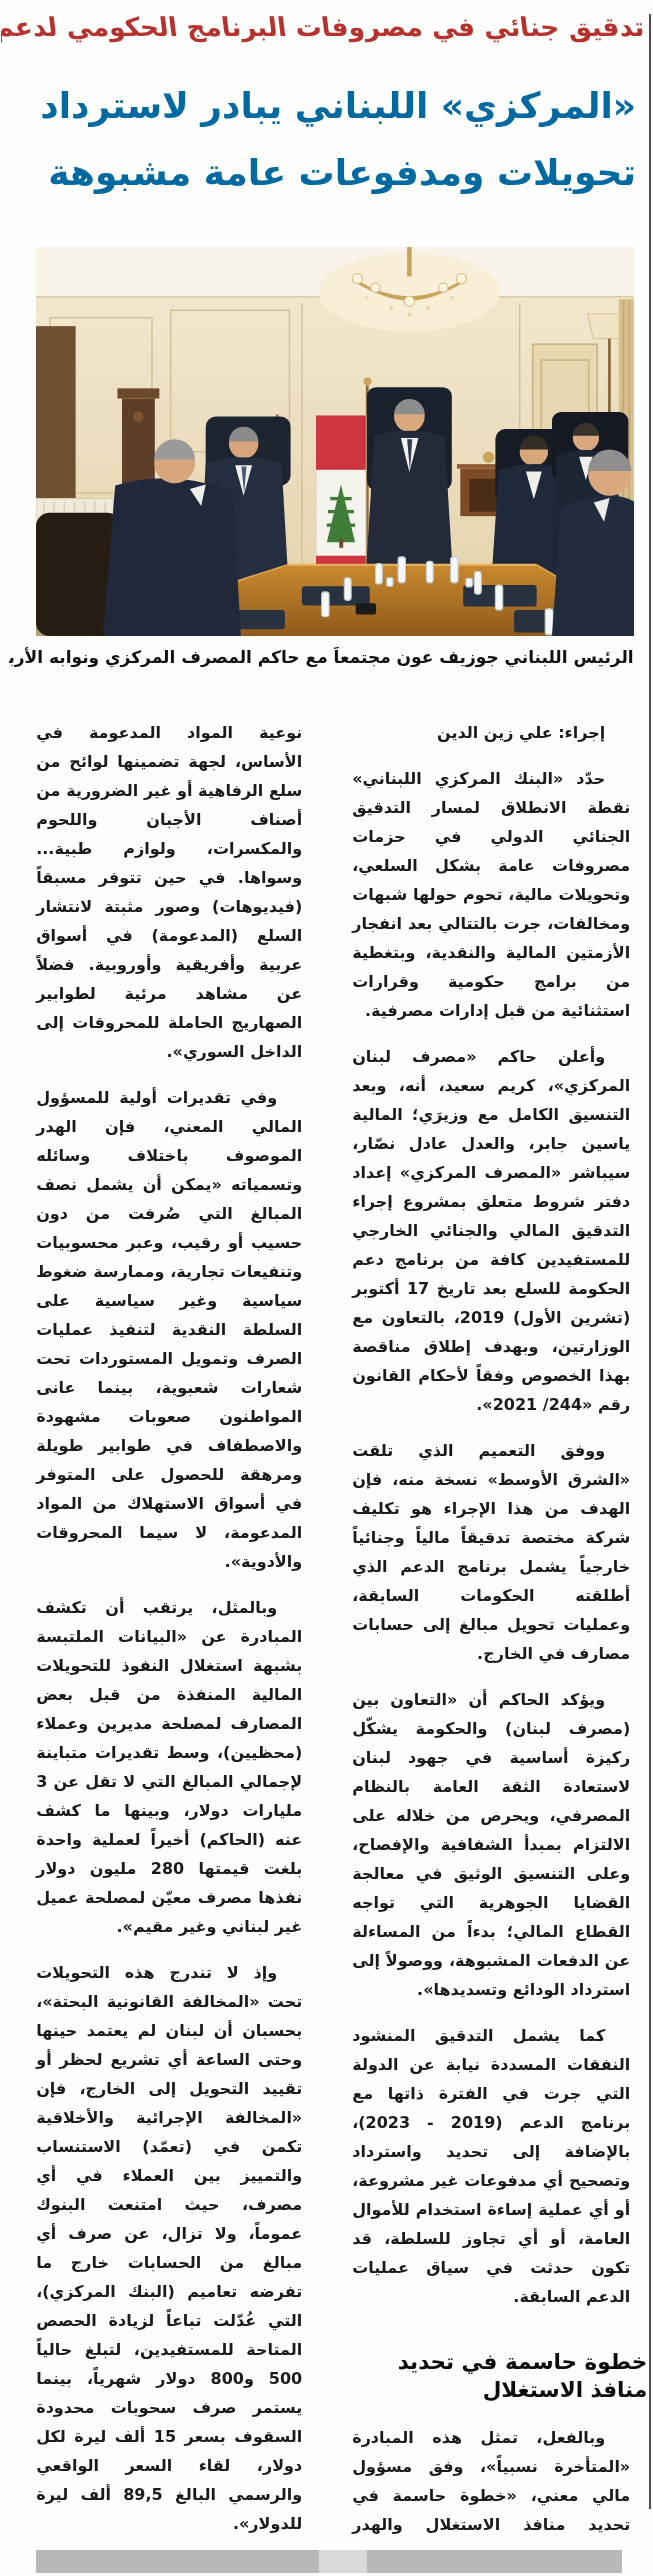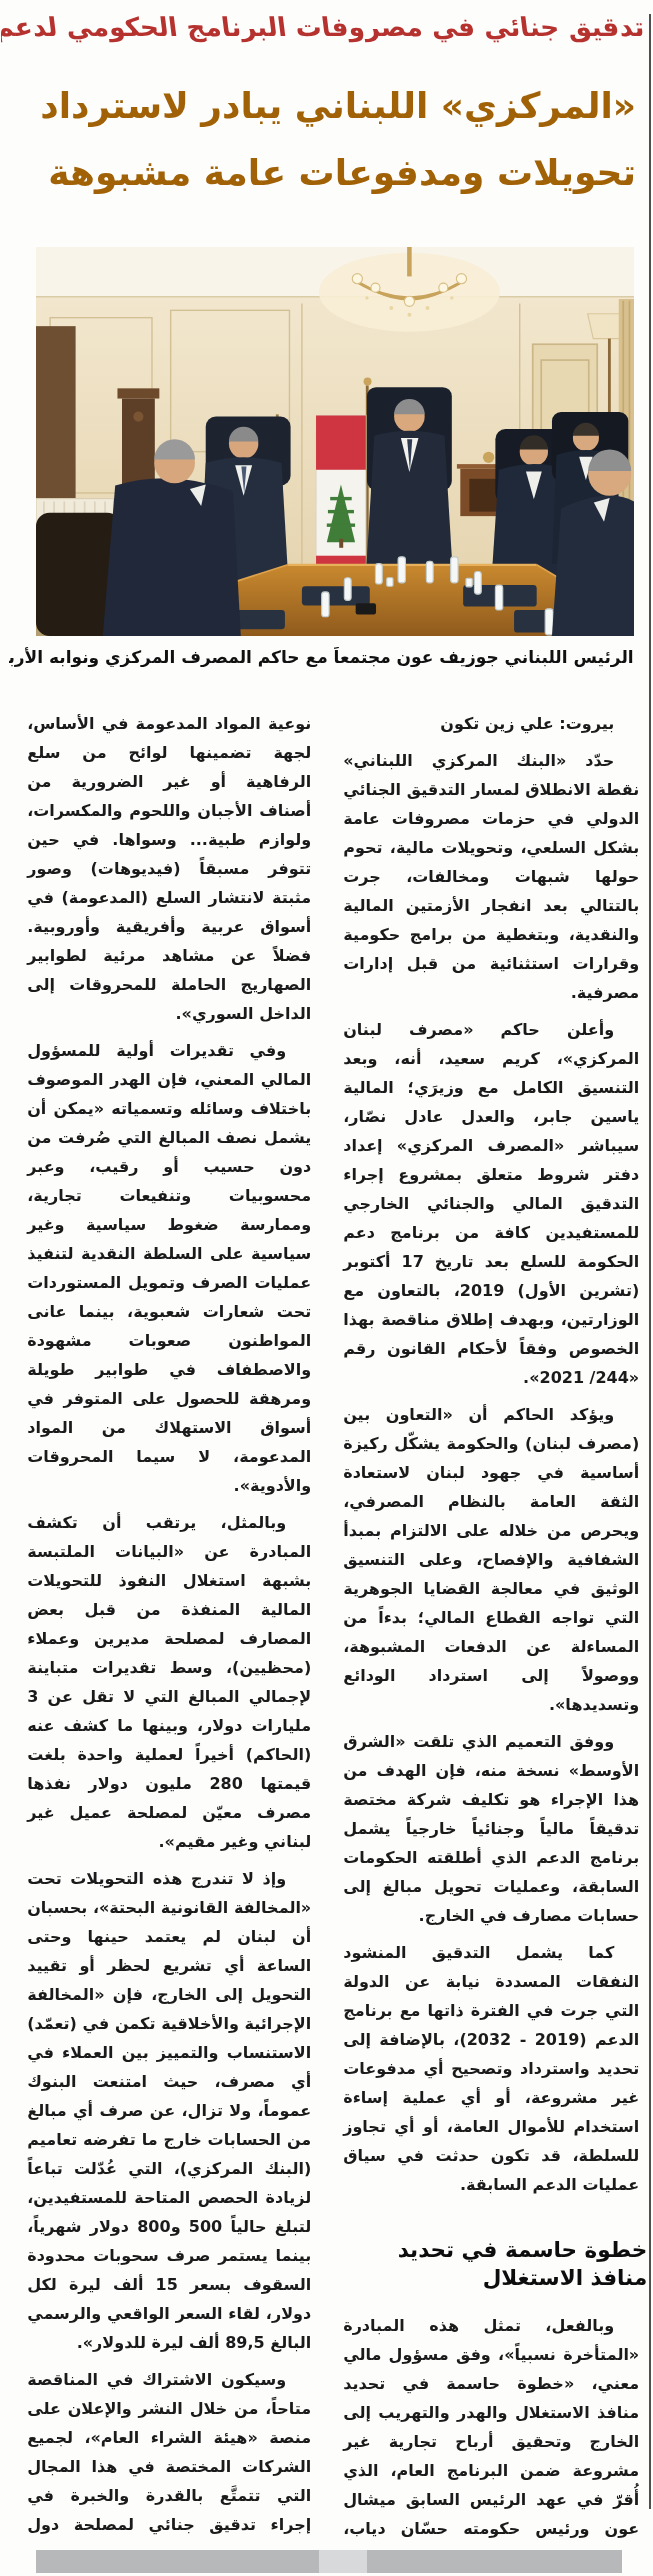--- a/index.html
+++ b/index.html
@@ -13,21 +13,21 @@
   .page{position:absolute;inset:0;direction:rtl;}
 
   .kicker{
     position:absolute;top:12.4px;right:10.2px;left:0;
     text-align:right;white-space:nowrap;
     font-size:26px;font-weight:900;color:#b5322f;
     transform:skewX(7deg);
   }
   .headline{
     position:absolute;top:72px;right:18px;left:0;
-    text-align:right;color:#a16207;
+    text-align:right;color:#0369a1;
     font-size:36px;line-height:67px;font-weight:900;
     margin:0;
   }
   .headline span{display:block;white-space:nowrap;}
 
   .photo{
     position:absolute;top:247px;left:36px;width:598px;height:389px;
     background:#e9dab8;overflow:hidden;
   }
   .photo svg{display:block;width:100%;height:100%;}
@@ -39,21 +39,21 @@
   }
 
   .columns{
     position:absolute;top:701px;right:6.8px;width:628px;height:1839px;
     display:flex;gap:16px;direction:rtl;overflow:hidden;
   }
   .col{color:#1b1b1b;}
   .col-right{width:312px;}
   .col-left{width:300px;}
   .col p{
-    margin:8px;font-size:16px;line-height:29px;font-weight:700;
+    margin:17px;font-size:16px;line-height:29px;font-weight:700;
     text-align:justify;text-indent:25px;
   }
   .col p.no-indent{text-indent:0;}
   .byline{
     margin:0 0 32px 0;font-size:17.5px;font-weight:900;text-indent:0;
     line-height:29px;
   }
   .subhead{
     margin:37px 0 19px 0;font-size:21.5px;line-height:28px;
     font-weight:900;color:#0d0d0d;
@@ -296,26 +296,26 @@
         <polygon points="986,452 1014,444 1004,486" fill="#ededea"></polygon>
       </g>
     </svg>
   </div>
 
   <div class="caption">الرئيس اللبناني جوزيف عون مجتمعاً مع حاكم المصرف المركزي ونوابه الأربعة (الرئاسة اللبنانية)</div>
 
   <div class="columns">
 
     <div class="col col-right">
-      <p class="byline">بيروت: علي زين تكون</p>
+      <p class="byline">إجراء: علي زين الدين</p>
       <p>حدّد «البنك المركزي اللبناني» نقطة الانطلاق لمسار التدقيق الجنائي الدولي في حزمات مصروفات عامة بشكل السلعي، وتحويلات مالية، تحوم حولها شبهات ومخالفات، جرت بالتتالي بعد انفجار الأزمتين المالية والنقدية، وبتغطية من برامج حكومية وقرارات استثنائية من قبل إدارات مصرفية.</p>
       <p>وأعلن حاكم «مصرف لبنان المركزي»، كريم سعيد، أنه، وبعد التنسيق الكامل مع وزيرَي؛ المالية ياسين جابر، والعدل عادل نصّار، سيباشر «المصرف المركزي» إعداد دفتر شروط متعلق بمشروع إجراء التدقيق المالي والجنائي الخارجي للمستفيدين كافة من برنامج دعم الحكومة للسلع بعد تاريخ 17 أكتوبر (تشرين الأول) 2019، بالتعاون مع الوزارتين، وبهدف إطلاق مناقصة بهذا الخصوص وفقاً لأحكام القانون رقم «244/ 2021».</p>
+      <p>ووفق التعميم الذي تلقت «الشرق الأوسط» نسخة منه، فإن الهدف من هذا الإجراء هو تكليف شركة مختصة تدقيقاً مالياً وجنائياً خارجياً يشمل برنامج الدعم الذي أطلقته الحكومات السابقة، وعمليات تحويل مبالغ إلى حسابات مصارف في الخارج.</p>
       <p>ويؤكد الحاكم أن «التعاون بين (مصرف لبنان) والحكومة يشكّل ركيزة أساسية في جهود لبنان لاستعادة الثقة العامة بالنظام المصرفي، ويحرص من خلاله على الالتزام بمبدأ الشفافية والإفصاح، وعلى التنسيق الوثيق في معالجة القضايا الجوهرية التي تواجه القطاع المالي؛ بدءاً من المساءلة عن الدفعات المشبوهة، ووصولاً إلى استرداد الودائع وتسديدها».</p>
-      <p>ووفق التعميم الذي تلقت «الشرق الأوسط» نسخة منه، فإن الهدف من هذا الإجراء هو تكليف شركة مختصة تدقيقاً مالياً وجنائياً خارجياً يشمل برنامج الدعم الذي أطلقته الحكومات السابقة، وعمليات تحويل مبالغ إلى حسابات مصارف في الخارج.</p>
-      <p>كما يشمل التدقيق المنشود النفقات المسددة نيابة عن الدولة التي جرت في الفترة ذاتها مع برنامج الدعم (2019 - 2032)، بالإضافة إلى تحديد واسترداد وتصحيح أي مدفوعات غير مشروعة، أو أي عملية إساءة استخدام للأموال العامة، أو أي تجاوز للسلطة، قد تكون حدثت في سياق عمليات الدعم السابقة.</p>
+      <p>كما يشمل التدقيق المنشود النفقات المسددة نيابة عن الدولة التي جرت في الفترة ذاتها مع برنامج الدعم (2019 - 2023)، بالإضافة إلى تحديد واسترداد وتصحيح أي مدفوعات غير مشروعة، أو أي عملية إساءة استخدام للأموال العامة، أو أي تجاوز للسلطة، قد تكون حدثت في سياق عمليات الدعم السابقة.</p>
       <h2 class="subhead">خطوة حاسمة في تحديد منافذ الاستغلال</h2>
       <p>وبالفعل، تمثل هذه المبادرة «المتأخرة نسبياً»، وفق مسؤول مالي معني، «خطوة حاسمة في تحديد منافذ الاستغلال والهدر والتهريب إلى الخارج وتحقيق أرباح تجارية غير مشروعة ضمن البرنامج العام، الذي أُقرّ في عهد الرئيس السابق ميشال عون ورئيس حكومته حسّان دياب، واستلزم إنفاق ما لا يقل عن 11 مليار دولار، وفق رصد غير نهائي، من احتياطات العملات الصعبة لدى (البنك المركزي)، لدعم مئات من أصناف السلع الاستهلاكية والمحروقات والأدوية».</p>
 
     </div>
 
     <div class="col col-left">
       <p class="no-indent">نوعية المواد المدعومة في الأساس، لجهة تضمينها لوائح من سلع الرفاهية أو غير الضرورية من أصناف الأجبان واللحوم والمكسرات، ولوازم طبية... وسواها. في حين تتوفر مسبقاً (فيديوهات) وصور مثبتة لانتشار السلع (المدعومة) في أسواق عربية وأفريقية وأوروبية. فضلاً عن مشاهد مرئية لطوابير الصهاريج الحاملة للمحروقات إلى الداخل السوري».</p>
       <p>وفي تقديرات أولية للمسؤول المالي المعني، فإن الهدر الموصوف باختلاف وسائله وتسمياته «يمكن أن يشمل نصف المبالغ التي صُرفت من دون حسيب أو رقيب، وعبر محسوبيات وتنفيعات تجارية، وممارسة ضغوط سياسية وغير سياسية على السلطة النقدية لتنفيذ عمليات الصرف وتمويل المستوردات تحت شعارات شعبوية، بينما عانى المواطنون صعوبات مشهودة والاصطفاف في طوابير طويلة ومرهقة للحصول على المتوفر في أسواق الاستهلاك من المواد المدعومة، لا سيما المحروقات والأدوية».</p>
       <p>وبالمثل، يرتقب أن تكشف المبادرة عن «البيانات الملتبسة بشبهة استغلال النفوذ للتحويلات المالية المنفذة من قبل بعض المصارف لمصلحة مديرين وعملاء (محظيين)، وسط تقديرات متباينة لإجمالي المبالغ التي لا تقل عن 3 مليارات دولار، وبينها ما كشف عنه (الحاكم) أخيراً لعملية واحدة بلغت قيمتها 280 مليون دولار نفذها مصرف معيّن لمصلحة عميل غير لبناني وغير مقيم».</p>
       <p>وإذ لا تندرج هذه التحويلات تحت «المخالفة القانونية البحتة»، بحسبان أن لبنان لم يعتمد حينها وحتى الساعة أي تشريع لحظر أو تقييد التحويل إلى الخارج، فإن «المخالفة الإجرائية والأخلاقية تكمن في (تعمّد) الاستنساب والتمييز بين العملاء في أي مصرف، حيث امتنعت البنوك عموماً، ولا تزال، عن صرف أي مبالغ من الحسابات خارج ما تفرضه تعاميم (البنك المركزي)، التي عُدّلت تباعاً لزيادة الحصص المتاحة للمستفيدين، لتبلغ حالياً 500 و800 دولار شهرياً، بينما يستمر صرف سحوبات محدودة السقوف بسعر 15 ألف ليرة لكل دولار، لقاء السعر الواقعي والرسمي البالغ 89,5 ألف ليرة للدولار».</p>

